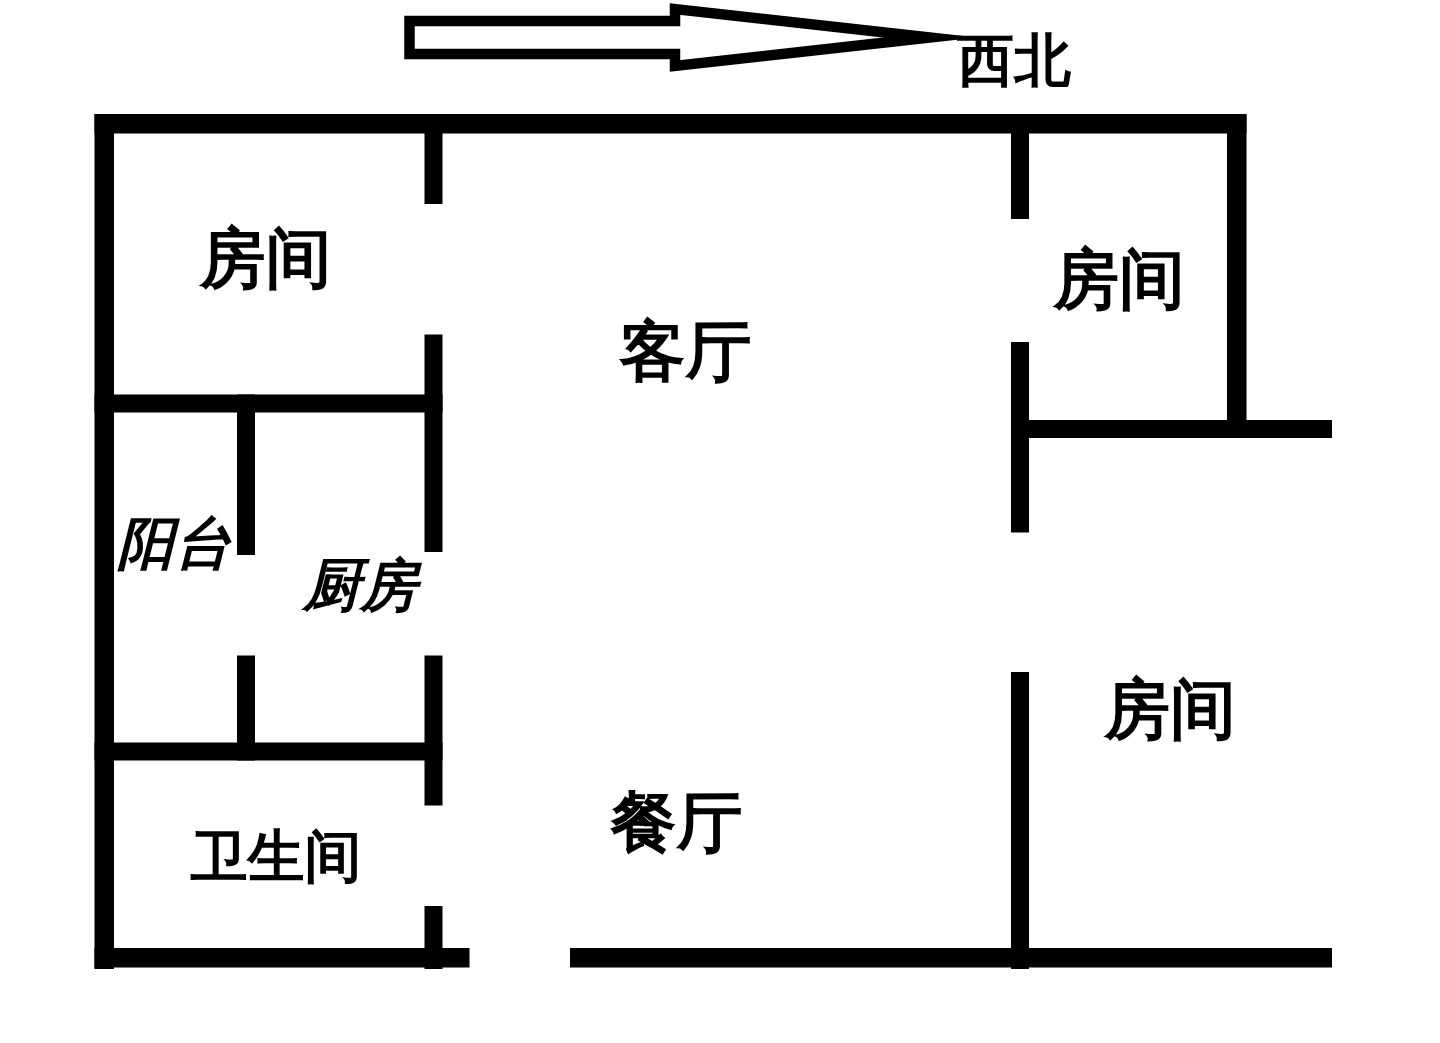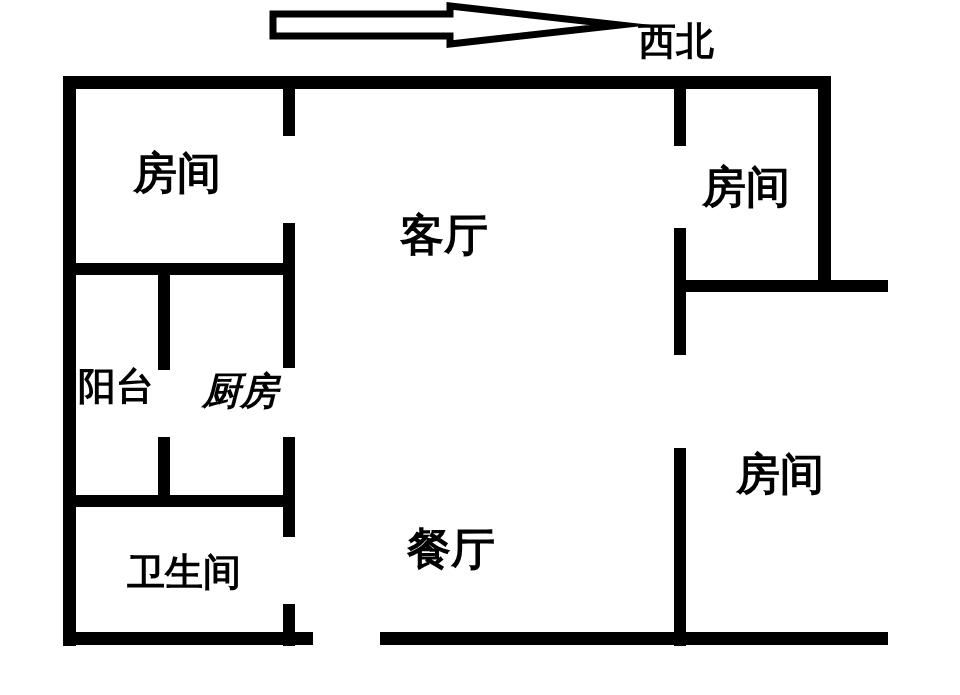--- a/index.html
+++ b/index.html
@@ -64,21 +64,21 @@
   <div class="wall" style="left:63px; top:495px; width:232px; height:12px;"></div>
 
   <div class="wall" style="left:158px; top:263px; width:12px; height:107px;"></div>
   <div class="wall" style="left:158px; top:437px; width:12px; height:70px;"></div>
 
   <div class="wall" style="left:674px; top:76px;  width:12px; height:70px;"></div>
   <div class="wall" style="left:674px; top:228px; width:12px; height:127px;"></div>
   <div class="wall" style="left:674px; top:448px; width:12px; height:198px;"></div>
 
   <div class="label" style="left:177px; top:173px;">房间</div>
-  <div class="label" style="left:444px; top:235px;text-align:center;">客厅</div>
+  <div class="label" style="left:457px; top:235px;text-align:center;">客厅</div>
   <div class="label" style="left:746px; top:187px;">房间</div>
-  <div class="label small" style="left:116px; top:386px;">阳台</div>
+  <div class="label small" style="left:116px; top:363px;font-style:italic;">阳台</div>
   <div class="label small" style="left:240px; top:391px;font-style:italic;">厨房</div>
   <div class="label small" style="left:172px; top:572px;margin-left:12px;">卫生间</div>
   <div class="label" style="left:451px; top:549px;">餐厅</div>
   <div class="label" style="left:780px; top:474px;">房间</div>
 
 </div>
 
 </body></html>

